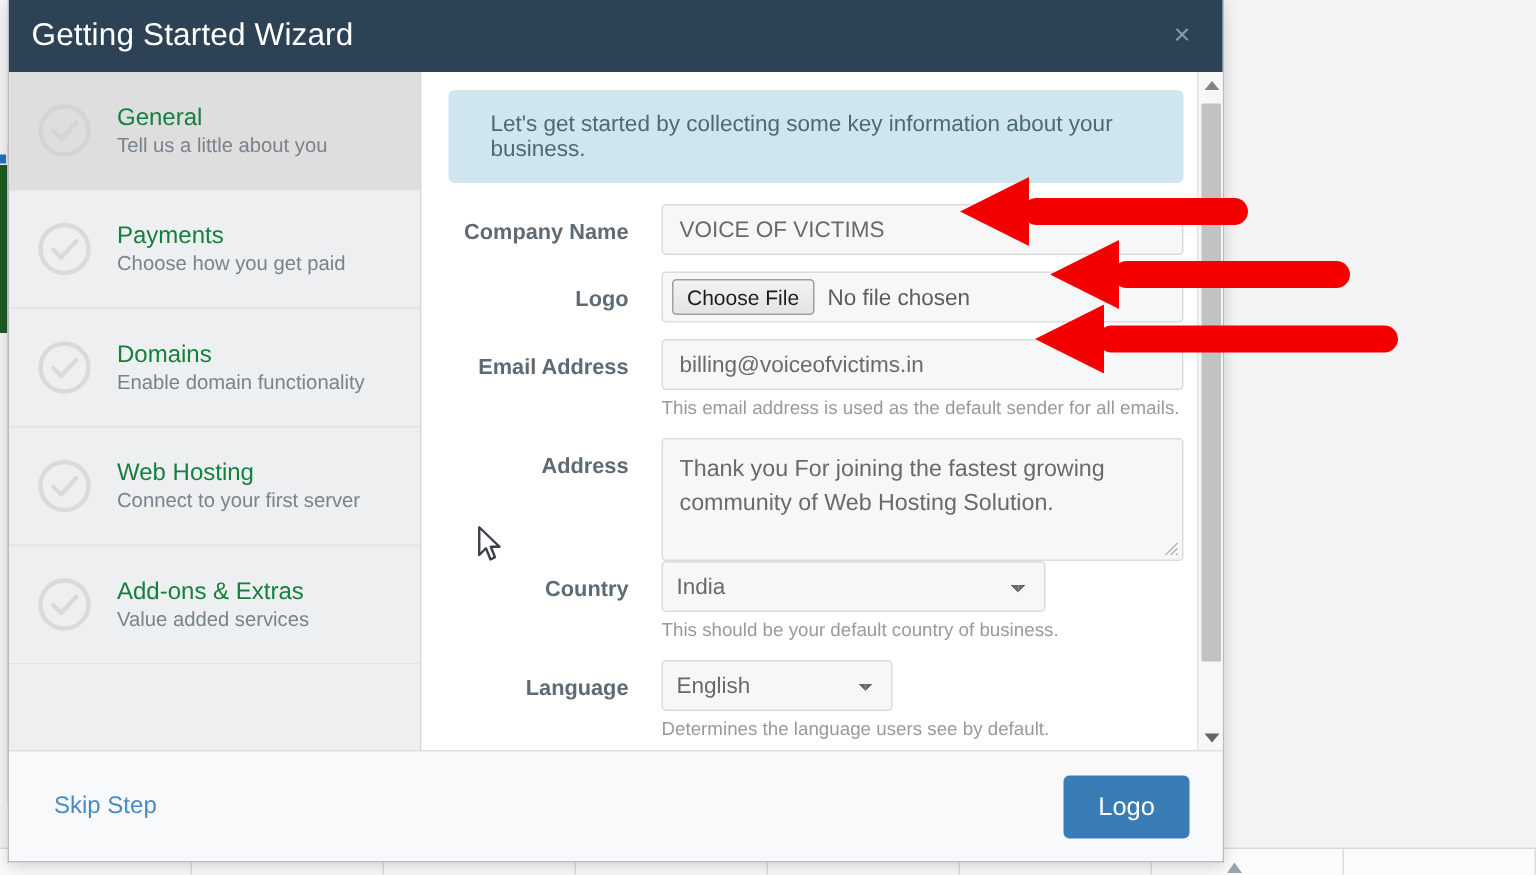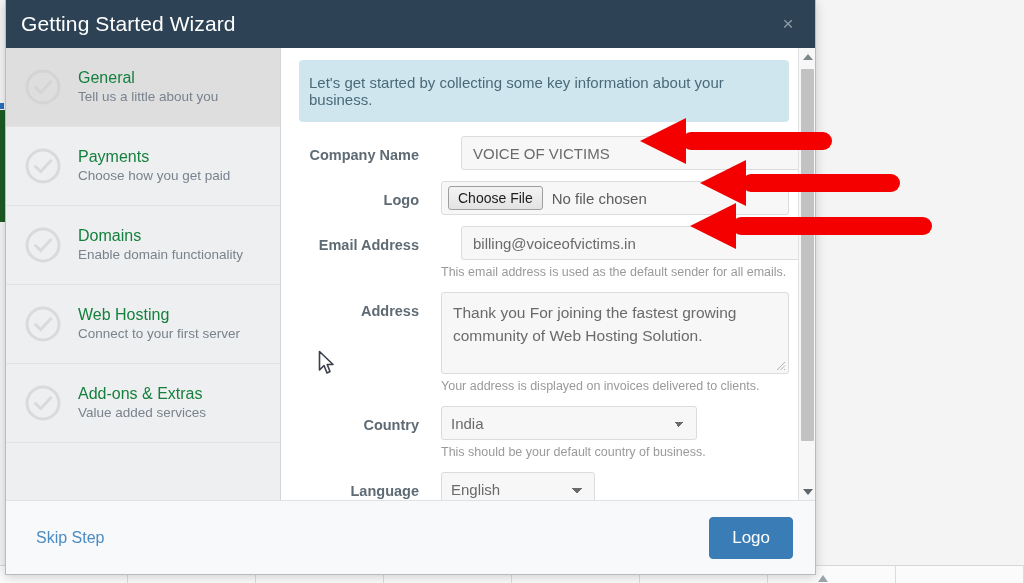--- a/index.html
+++ b/index.html
@@ -151,21 +151,21 @@
     background: #ffffff;
     overflow: hidden;
     padding: 12px 18px 0 12px;
   }
 
   #alert-info {
     background: #cfe6ef;
     color: #4b6a78;
     font-size: 15px;
     border-radius: 4px;
-    padding: 14px 10px;
+    padding: 14px 28px;
     margin: 0 8px 14px 6px;
   }
 
   .form-row {
     display: flex;
     align-items: flex-start;
     margin-bottom: 0;
     padding: 0 8px 0 0;
   }
   .form-label {
@@ -185,21 +185,20 @@
     width: 100%;
     height: 34px;
     background: #f7f7f7;
     border: 1px solid #dcdcdc;
     border-radius: 3px;
     font-family: "Liberation Sans", sans-serif;
     font-size: 15px;
     color: #6a6a6a;
     padding: 4px 11px;
     outline: none;
-    margin-left: 20px;
   }
   .inp-file {
     display: flex;
     align-items: center;
     width: 100%;
     height: 34px;
     background: #f7f7f7;
     border: 1px solid #dcdcdc;
     border-radius: 3px;
     padding: 0 6px;
@@ -489,21 +488,20 @@
 
       <div class="form-row">
         <div class="form-label">Address</div>
         <div class="form-field">
           <div class="ta-wrap">
             <textarea class="ta" style="">Thank you For joining the fastest growing community of Web Hosting Solution.</textarea>
             <svg class="ta-grip" viewBox="0 0 10 10">
               <path d="M9 1 L1 9 M9 4.5 L4.5 9 M9 8 L8 9" stroke="#b4b4b4" stroke-width="1" fill="none"></path>
             </svg>
           </div>
-          <div class="help">Your address is displayed on invoices delivered to clients.</div>
         </div>
       </div>
 
       <div class="form-row">
         <div class="form-label">Country</div>
         <div class="form-field">
           <select class="sel sel-country">
             <option>India</option>
           </select>
           <div class="help">This should be your default country of business.</div>

